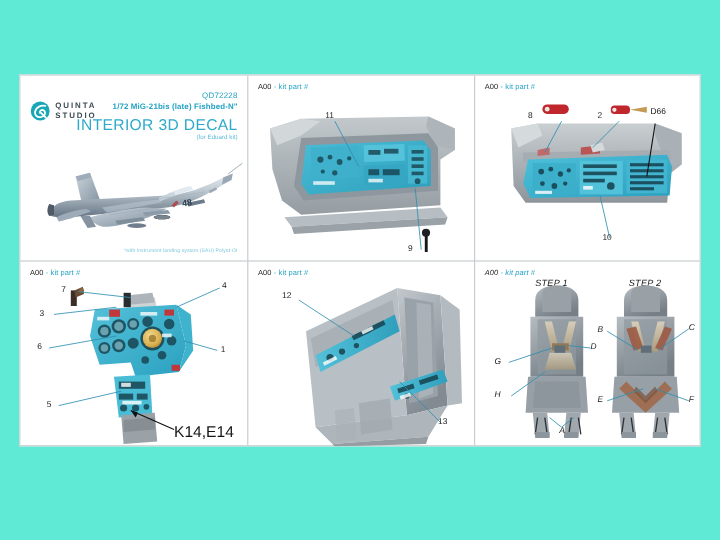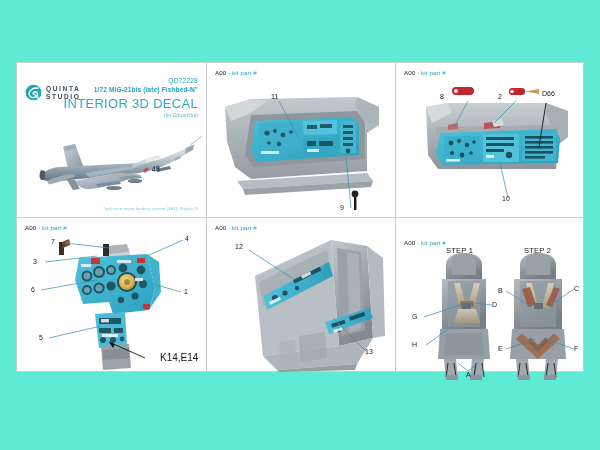--- a/index.html
+++ b/index.html
@@ -527,21 +527,21 @@
         <path d="M128 140 L92 124" marker-start="none"></path>
         <path d="M92 124 L98 126 L96 130 Z" fill="#111111" stroke="none"></path>
       </svg>
 
       <div class="callout" style="left:34px;top:20px;">7</div>
       <div class="callout" style="left:16px;top:40px;">3</div>
       <div class="callout" style="left:14px;top:68px;">6</div>
       <div class="callout" style="left:22px;top:116px;">5</div>
       <div class="callout" style="left:168px;top:17px;">4</div>
       <div class="callout" style="left:167px;top:70px;">1</div>
-      <div class="callout dark" style="left:143px;top:135px;font-size:10px;">K14,E14</div>
+      <div class="callout dark" style="left:128px;top:135px;font-size:13px;">K14,E14</div>
     </div>
 
     <div class="cell" style="left:190px;top:155px;width:188px;height:154px;">
 
       <div class="panel-hdr">
         <span>A00</span>
         <span class="kit">- kit part #</span>
       </div>
 
       <svg class="art" width="188" height="154" viewBox="0 0 188 154">
@@ -601,21 +601,21 @@
 
       <svg class="leader" width="188" height="154" viewBox="0 0 188 154">
         <path d="M42 32 L88 62"></path>
         <path d="M160 134 L126 100"></path>
       </svg>
 
       <div class="callout" style="left:28px;top:25px;">12</div>
       <div class="callout" style="left:158px;top:130px;">13</div>
     </div>
 
-    <div class="cell" style="left:379px;top:170px;width:189px;height:154px;">
+    <div class="cell" style="left:379px;top:155px;width:189px;height:154px;font-style:italic;">
 
       <div class="panel-hdr">
         <span>A00</span>
         <span class="kit">- kit part #</span>
       </div>
 
       <div class="step-lbl" style="left:50px;top:13px;">STEP 1</div>
       <div class="step-lbl" style="left:128px;top:13px;text-align:center;">STEP 2</div>
 
       <svg class="art" width="189" height="154" viewBox="0 0 189 154">

